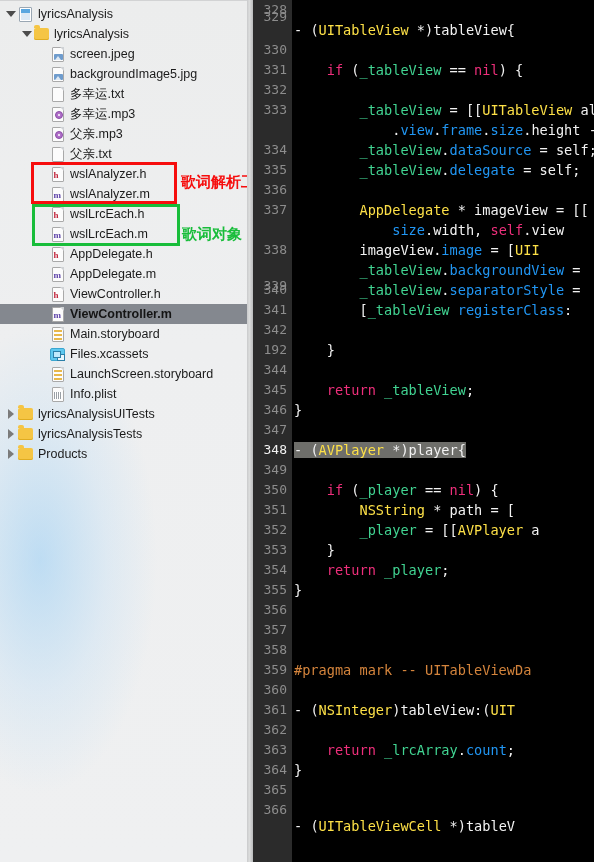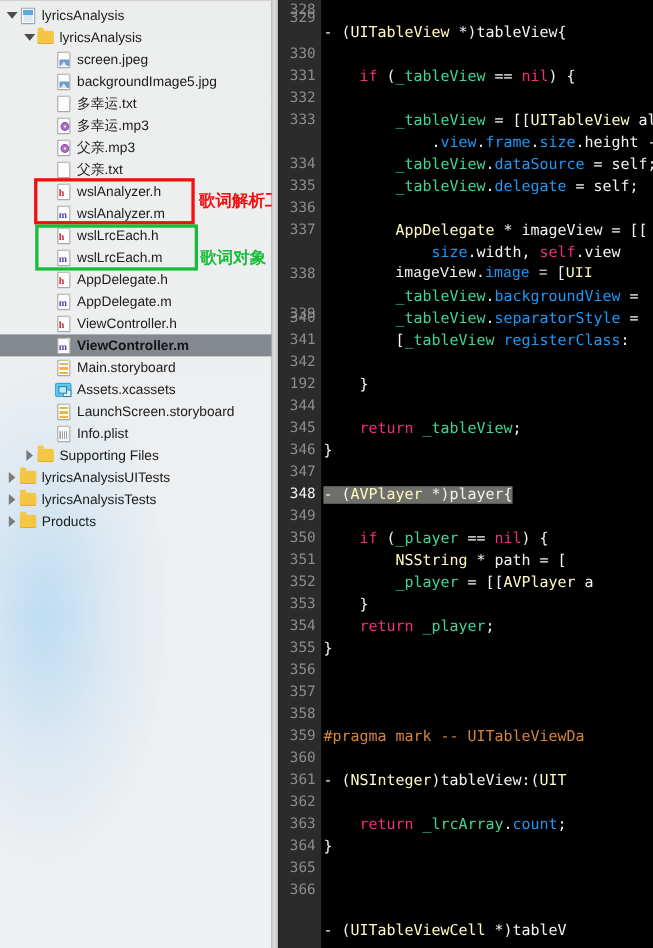--- a/index.html
+++ b/index.html
@@ -77,21 +77,21 @@
   .gutter .gnum.cur{color:#f2f2f2;}
   .codearea{position:absolute;left:39px;top:0;right:0;height:862px;overflow:hidden;}
   .cline{
     position:absolute;left:0;height:20px;line-height:20px;white-space:pre;
     font-family:"DejaVu Sans Mono","Liberation Mono",monospace;
     font-size:13.6px;letter-spacing:0px;
   }
   .cline .sel{background:#6e6e6a;}
   .t-plain{color:#f2f2f2;}
   .t-key{color:#ee2f7b;}
-  .t-cls{color:#fef9c3;}
+  .t-cls{color:#fde047;}
   .t-var{color:#41d492;}
   .t-prop{color:#2196f3;}
   .t-prag{color:#d4843c;}
 </style>
 </head>
 <body>
 
 <div class="app">
 
   <div class="navigator">
@@ -262,51 +262,41 @@
             </span>
           </span>
           <span class="label">Main.storyboard</span>
         </div>
         <div class="row">
           <span style="width: 36px; min-width: 36px;"></span>
           <span class="tw"></span>
           <span class="ico">
             <span class="assets"></span>
           </span>
-          <span class="label">Assets.xcassets</span>
+          <span class="label">Files.xcassets</span>
         </div>
         <div class="row">
           <span style="width: 36px; min-width: 36px;"></span>
           <span class="tw"></span>
           <span class="ico">
             <span class="doc">
               <span class="sb-badge"></span>
             </span>
           </span>
           <span class="label">LaunchScreen.storyboard</span>
         </div>
         <div class="row">
           <span style="width: 36px; min-width: 36px;"></span>
           <span class="tw"></span>
           <span class="ico">
             <span class="doc">
               <span class="plist-badge"></span>
             </span>
           </span>
           <span class="label">Info.plist</span>
-        </div>
-        <div class="row">
-          <span style="width: 20px; min-width: 20px;"></span>
-          <span class="tw">
-            <span class="tri closed"></span>
-          </span>
-          <span class="ico">
-            <span class="folder"></span>
-          </span>
-          <span class="label">Supporting Files</span>
         </div>
         <div class="row">
           <span style="width: 4px; min-width: 4px;"></span>
           <span class="tw">
             <span class="tri closed"></span>
           </span>
           <span class="ico">
             <span class="folder"></span>
           </span>
           <span class="label">lyricsAnalysisUITests</span>
@@ -390,21 +380,21 @@
         <div class="cline" style="top: 40px; padding-left: 2px;"></div>
         <div class="cline" style="top: 60px; padding-left: 2px;"><span class="t-plain">    </span><span class="t-key">if</span><span class="t-plain"> (</span><span class="t-var">_tableView</span><span class="t-plain"> == </span><span class="t-key">nil</span><span class="t-plain">) {</span></div>
         <div class="cline" style="top: 80px; padding-left: 2px;"></div>
         <div class="cline" style="top: 100px; padding-left: 2px;"><span class="t-plain">        </span><span class="t-var">_tableView</span><span class="t-plain"> = [[</span><span class="t-cls">UITableView</span><span class="t-plain"> alloc] initWi</span></div>
         <div class="cline" style="top: 120px; padding-left: 2px;"><span class="t-plain">            .</span><span class="t-prop">view</span><span class="t-plain">.</span><span class="t-prop">frame</span><span class="t-plain">.</span><span class="t-prop">size</span><span class="t-plain">.height - </span></div>
         <div class="cline" style="top: 140px; padding-left: 2px;"><span class="t-plain">        </span><span class="t-var">_tableView</span><span class="t-plain">.</span><span class="t-prop">dataSource</span><span class="t-plain"> = self;</span></div>
         <div class="cline" style="top: 160px; padding-left: 2px;"><span class="t-plain">        </span><span class="t-var">_tableView</span><span class="t-plain">.</span><span class="t-prop">delegate</span><span class="t-plain"> = self;</span></div>
         <div class="cline" style="top: 180px; padding-left: 2px;"></div>
         <div class="cline" style="top: 200px; padding-left: 2px;"><span class="t-plain">        </span><span class="t-cls">AppDelegate</span><span class="t-plain"> * </span><span class="t-plain">imageView</span><span class="t-plain"> = [[</span></div>
         <div class="cline" style="top: 220px; padding-left: 2px;"><span class="t-plain">            </span><span class="t-prop">size</span><span class="t-plain">.width, </span><span class="t-key">self</span><span class="t-plain">.view</span></div>
-        <div class="cline" style="top: 240px; padding-left: 2px; font-family: Liberation Mono, monospace;"><span class="t-plain">        </span><span class="t-plain">imageView</span><span class="t-plain">.</span><span class="t-prop">image</span><span class="t-plain"> = [</span><span class="t-cls">UII</span></div>
+        <div class="cline" style="top: 240px; padding-left: 2px;"><span class="t-plain">        </span><span class="t-plain">imageView</span><span class="t-plain">.</span><span class="t-prop">image</span><span class="t-plain"> = [</span><span class="t-cls">UII</span></div>
         <div class="cline" style="top: 260px; padding-left: 2px;"><span class="t-plain">        </span><span class="t-var">_tableView</span><span class="t-plain">.</span><span class="t-prop">backgroundView</span><span class="t-plain"> =</span></div>
         <div class="cline" style="top: 280px; padding-left: 2px;"><span class="t-plain">        </span><span class="t-var">_tableView</span><span class="t-plain">.</span><span class="t-prop">separatorStyle</span><span class="t-plain"> =</span></div>
         <div class="cline" style="top: 300px; padding-left: 2px;"><span class="t-plain">        [</span><span class="t-var">_tableView</span><span class="t-plain"> </span><span class="t-prop">registerClass</span><span class="t-plain">:</span></div>
         <div class="cline" style="top: 320px; padding-left: 2px;"></div>
         <div class="cline" style="top: 340px; padding-left: 2px;"><span class="t-plain">    }</span></div>
         <div class="cline" style="top: 360px; padding-left: 2px;"></div>
         <div class="cline" style="top: 380px; padding-left: 2px;"><span class="t-plain">    </span><span class="t-key">return</span><span class="t-plain"> </span><span class="t-var">_tableView</span><span class="t-plain">;</span></div>
         <div class="cline" style="top: 400px; padding-left: 2px;"><span class="t-plain">}</span></div>
         <div class="cline" style="top: 420px; padding-left: 2px;"></div>
         <div class="cline" style="top: 440px; padding-left: 2px;"><span class="sel"><span class="t-plain">- </span><span class="t-plain">(</span><span class="t-cls">AVPlayer</span><span class="t-plain"> *)</span><span class="t-plain">player</span><span class="t-plain">{</span></span></div>
@@ -418,17 +408,17 @@
         <div class="cline" style="top: 600px; padding-left: 2px;"></div>
         <div class="cline" style="top: 620px; padding-left: 2px;"></div>
         <div class="cline" style="top: 640px; padding-left: 2px;"></div>
         <div class="cline" style="top: 660px; padding-left: 2px;"><span class="t-prag">#pragma mark -- UITableViewDa</span></div>
         <div class="cline" style="top: 680px; padding-left: 2px;"></div>
         <div class="cline" style="top: 700px; padding-left: 2px;"><span class="t-plain">- </span><span class="t-plain">(</span><span class="t-cls">NSInteger</span><span class="t-plain">)</span><span class="t-plain">tableView</span><span class="t-plain">:(</span><span class="t-cls">UIT</span></div>
         <div class="cline" style="top: 720px; padding-left: 2px;"></div>
         <div class="cline" style="top: 740px; padding-left: 2px; text-align: right;"><span class="t-plain">    </span><span class="t-key">return</span><span class="t-plain"> </span><span class="t-var">_lrcArray</span><span class="t-plain">.</span><span class="t-prop">count</span><span class="t-plain">;</span></div>
         <div class="cline" style="top: 760px; padding-left: 2px;"><span class="t-plain">}</span></div>
         <div class="cline" style="top: 780px; padding-left: 2px;"></div>
-        <div class="cline" style="top: 836px; padding-left: 2px;"><span class="t-plain">- </span><span class="t-plain">(</span><span class="t-cls">UITableViewCell</span><span class="t-plain"> *)</span><span class="t-plain">tableV</span></div>
+        <div class="cline" style="top: 816px; padding-left: 2px;"><span class="t-plain">- </span><span class="t-plain">(</span><span class="t-cls">UITableViewCell</span><span class="t-plain"> *)</span><span class="t-plain">tableV</span></div>
       </div>
   </div>
 
 </div>
 
 </body></html>

